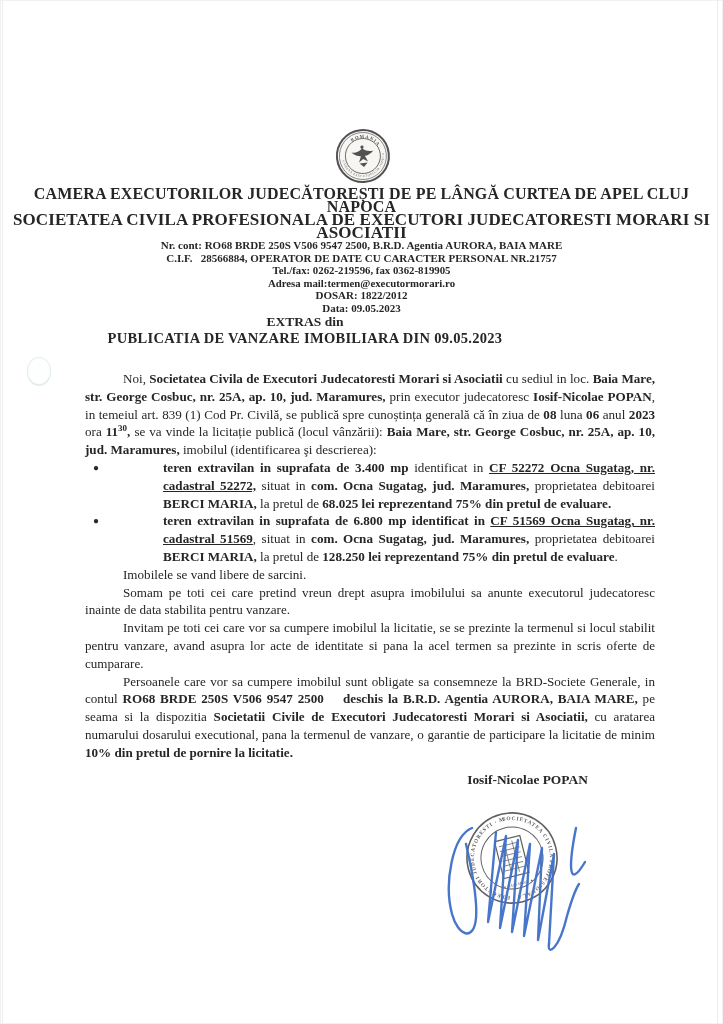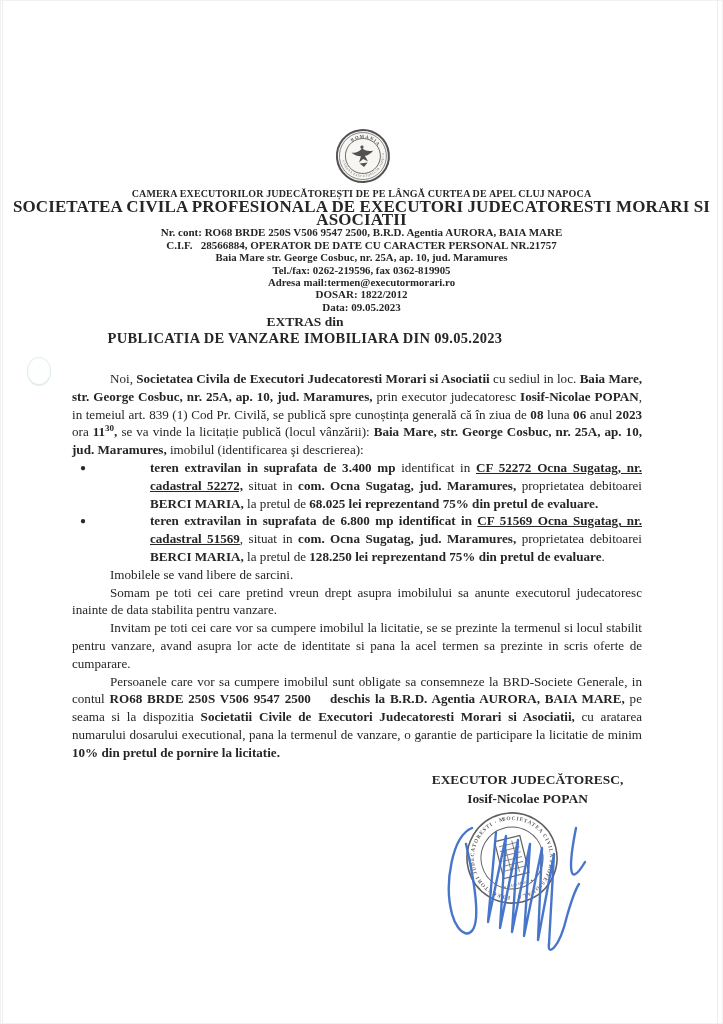--- a/index.html
+++ b/index.html
@@ -23,34 +23,34 @@
     background:#fdfefe;
     box-shadow:0 1px 0 #e0ecef;
   }
 
   .seal-top{position:absolute;left:333px;top:127px;width:60px;height:60px;}
 
   .letterhead{
     position:absolute;left:0;top:187px;width:723px;
     text-align:center;font-weight:bold;color:#262626;
   }
-  .lh-line1{font-size:10px;line-height:13px;letter-spacing:.15px;}
+  .lh-line1{font-size:16px;line-height:13px;letter-spacing:.15px;}
   .lh-line2{font-size:17px;line-height:13px;letter-spacing:.1px;font-family:Liberation Serif, serif;}
   .lh-small{font-size:11px;line-height:12.6px;}
   .lh-tiny{font-size:10.8px;line-height:12.4px;}
 
   .doc-title{
     position:absolute;left:0;top:314px;width:610px;
     text-align:center;font-weight:bold;color:#262626;
   }
   .doc-title .t1{font-size:13.5px;line-height:16px;}
   .doc-title .t2{font-size:14.5px;line-height:17px;letter-spacing:.3px;font-family:Liberation Serif, serif;}
 
   .body-text{
-    position:absolute;left:72px;top:370px;width:570px;
+    position:absolute;left:85px;top:370px;width:570px;
     font-size:13.1px;line-height:17.8px;
     text-align:justify;color:#262626;
   }
   .body-text p{margin:0;text-indent:38px;}
   .bullet-item{display:flex;margin:0;}
   .bullet-marker{
     flex:0 0 34px;padding-left:8px;box-sizing:border-box;
     font-size:10px;line-height:17.8px;color:#2a2a2a;
   }
   .bullet-body{flex:1;text-align:justify;margin-left:44px;}
@@ -93,21 +93,20 @@
         <path d="M26 36 h8 l-4 4 z" fill="#3a3a3a"></path>
       </g>
     </svg>
   </div>
 
   <div class="letterhead">
     <div class="lh-line1">CAMERA EXECUTORILOR JUDECĂTOREȘTI DE PE LÂNGĂ CURTEA DE APEL CLUJ NAPOCA</div>
     <div class="lh-line2">SOCIETATEA CIVILA PROFESIONALA DE EXECUTORI JUDECATORESTI MORARI SI ASOCIATII</div>
     <div class="lh-small">Nr. cont: RO68 BRDE 250S V506 9547 2500, B.R.D. Agentia AURORA, BAIA MARE</div>
     <div class="lh-small">C.I.F.&nbsp;&nbsp;&nbsp;28566884, OPERATOR DE DATE CU CARACTER PERSONAL NR.21757</div>
-    <div class="lh-tiny">Baia Mare str. George Cosbuc, nr. 25A, ap. 10, jud. Maramures</div>
     <div class="lh-tiny">Tel./fax: 0262-219596, fax 0362-819905</div>
     <div class="lh-tiny">Adresa mail:termen@executormorari.ro</div>
     <div class="lh-small">DOSAR: 1822/2012</div>
     <div class="lh-small">Data: 09.05.2023</div>
   </div>
 
   <div class="doc-title">
     <div class="t1">EXTRAS din</div>
     <div class="t2">PUBLICATIA DE VANZARE IMOBILIARA DIN 09.05.2023</div>
   </div>
@@ -124,21 +123,20 @@
       <div class="bullet-body"><span style="font-weight: bold;">teren extravilan in suprafata de 6.800 mp identificat in </span><span style="font-weight: bold; text-decoration: underline;">CF 51569 Ocna Sugatag, nr. cadastral 51569</span><span>, situat in </span><span style="font-weight: bold;">com. Ocna Sugatag, jud. Maramures,</span><span> proprietatea debitoarei </span><span style="font-weight: bold;">BERCI MARIA,</span><span> la pretul de </span><span style="font-weight: bold;">128.250 lei reprezentand 75% din pretul de evaluare</span><span>.</span></div>
     </div>
 
     <p>Imobilele se vand libere de sarcini.</p>
     <p>Somam pe toti cei care pretind vreun drept asupra imobilului sa anunte executorul judecatoresc inainte de data stabilita pentru vanzare.</p>
     <p>Invitam pe toti cei care vor sa cumpere imobilul la licitatie, se se prezinte la termenul si locul stabilit pentru vanzare, avand asupra lor acte de identitate si pana la acel termen sa prezinte in scris oferte de cumparare.</p>
     <p><span>Persoanele care vor sa cumpere imobilul sunt obligate sa consemneze la BRD-Societe Generale, in contul </span><span style="font-weight: bold;">RO68 BRDE 250S V506 9547 2500&nbsp;&nbsp;&nbsp; deschis la B.R.D. Agentia AURORA, BAIA MARE,</span><span> pe seama si la dispozitia </span><span style="font-weight: bold;">Societatii Civile de Executori Judecatoresti Morari si Asociatii,</span><span> cu aratarea numarului dosarului executional, pana la termenul de vanzare, o garantie de participare la licitatie de minim </span><span style="font-weight: bold;">10% din pretul de pornire la licitatie.</span></p>
   </div>
 
   <div class="signature-block">
-    <div>EXECUTOR JUDECĂTORESC,</div>
     <div>Iosif-Nicolae POPAN</div>
   </div>
 
   <div class="stamp-area">
     <svg width="175" height="175" viewBox="0 0 175 175">
       <g transform="rotate(-14 74 62)" opacity="0.82">
         <circle cx="74" cy="62" r="45" fill="none" stroke="#3d3d3d" stroke-width="1.6"></circle>
         <circle cx="74" cy="62" r="31" fill="none" stroke="#3d3d3d" stroke-width="1"></circle>
         <defs>
           <path id="stampArc" d="M 74,24 A 38,38 0 1 1 73.9,24"></path>

